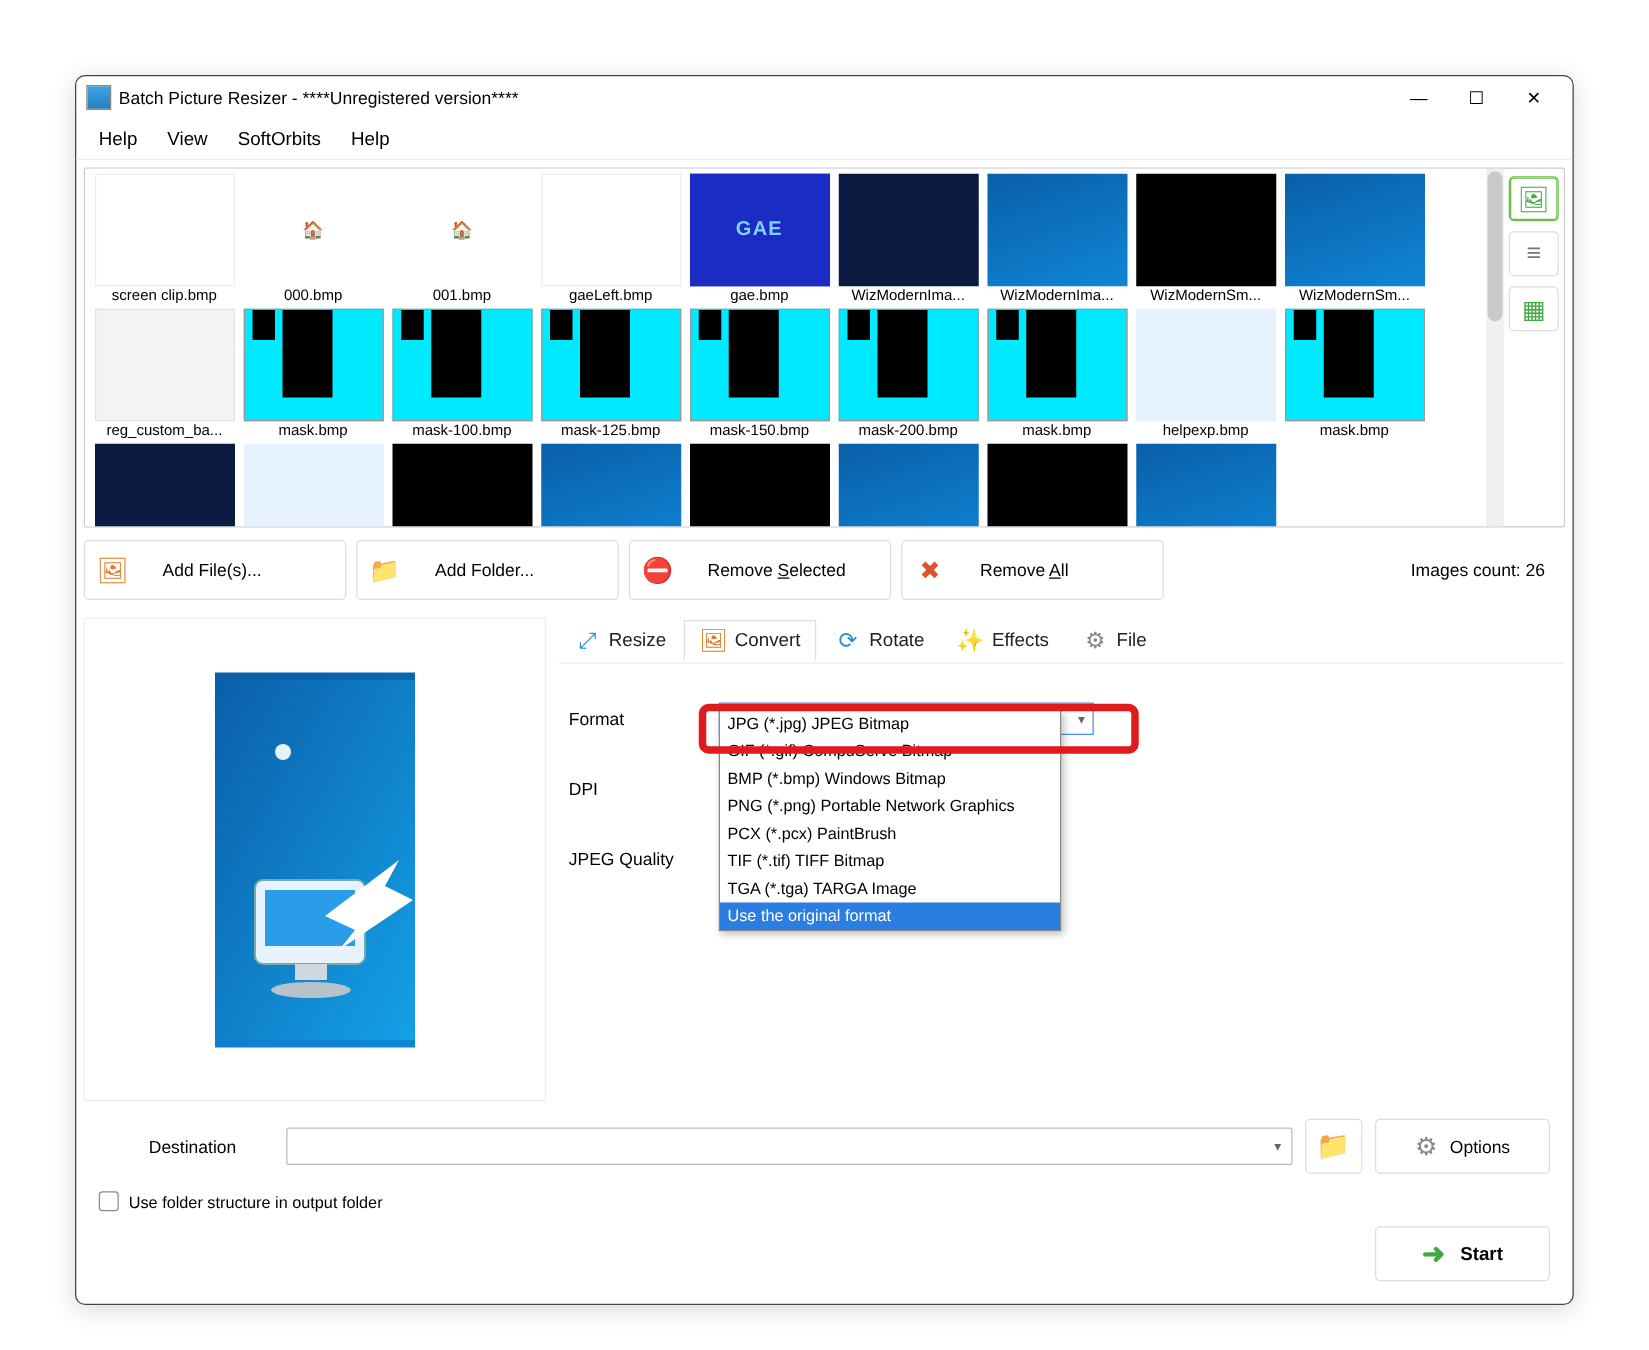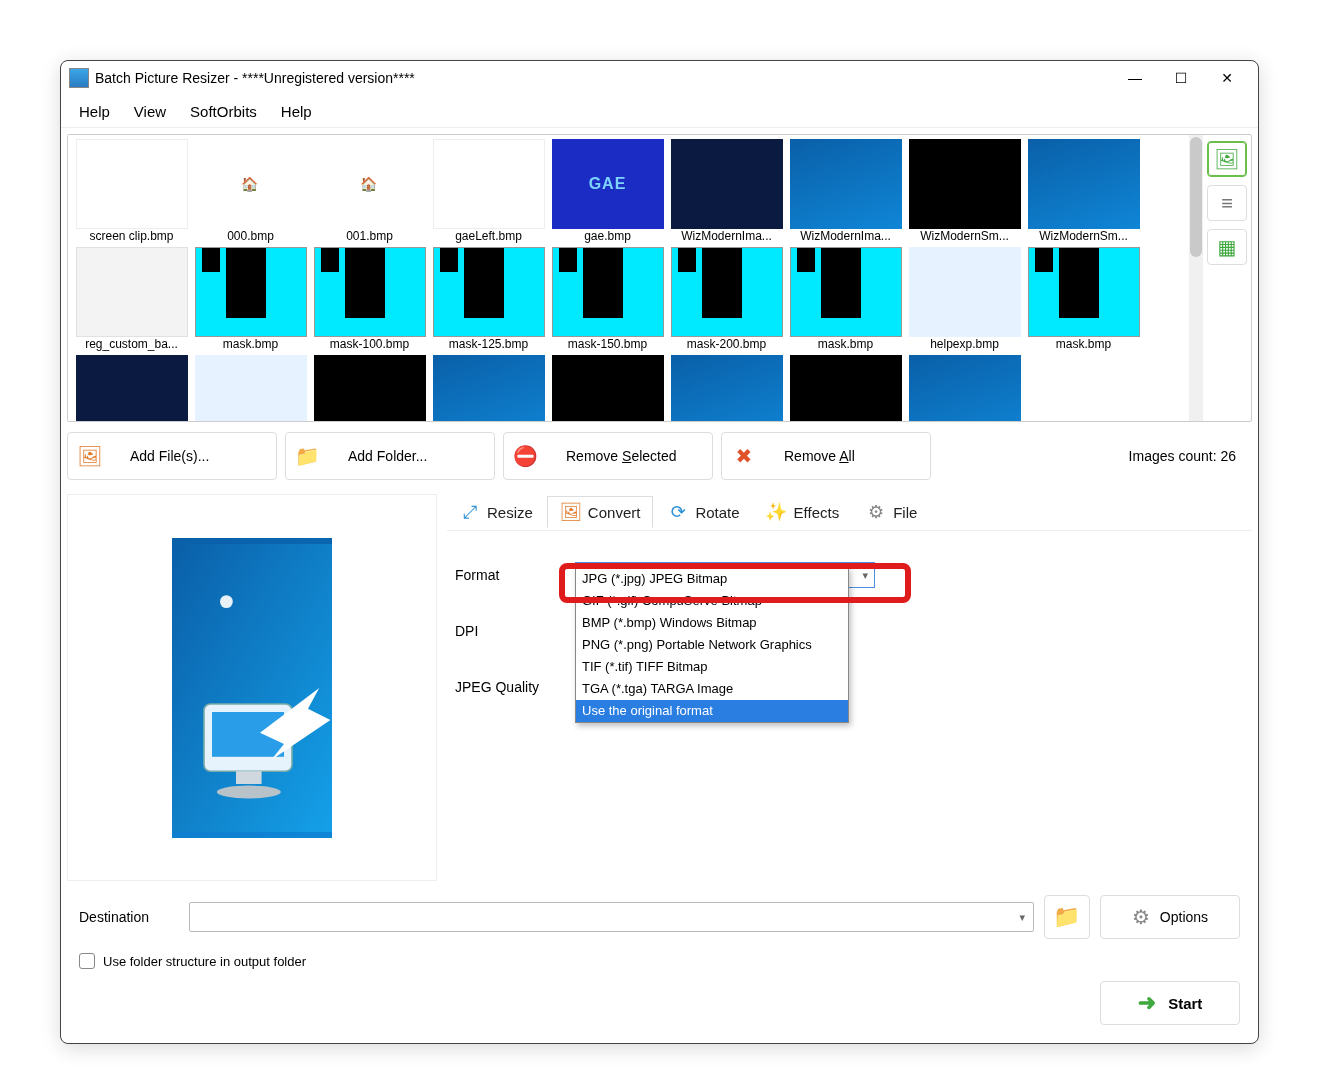--- a/index.html
+++ b/index.html
@@ -49,21 +49,21 @@
            display:flex; align-items:center; justify-content:space-between; font-size:13px; color:#333;}
   .combo .cv { white-space:nowrap; overflow:hidden;}
   .combo .ar { font-size:11px; color:#666;}
   .dropdown { position:absolute; left:128px; top:36px; width:274px; background:#fff;
               border:1px solid #888; box-shadow:2px 3px 6px rgba(0,0,0,.25); z-index:5;}
   .dropdown li { list-style:none; padding:1px 6px; font-size:13px; line-height:20px; cursor:pointer;}
   .dropdown li.sel { background:#2a7de1; color:#fff;}
   .highlight-box { position:absolute; left:112px; top:32px; width:352px; height:40px;
                    border:6px solid #e01b1b; border-radius:8px; z-index:6; pointer-events:none;}
   .bottom { padding:8px 18px 18px 18px;}
-  .dest-row { display:flex; align-items:center; gap:10px; margin-bottom:14px;}
+  .dest-row { display:flex; align-items:center; gap:10px; margin-bottom:14px;margin-left:40px;}
   .dest-row label { width:100px; font-size:14px;}
   .dest-input { flex:1; height:30px; border:1px solid #bbb; border-radius:2px; background:#fff; display:flex; align-items:center; justify-content:flex-end; padding-right:8px;}
   .dest-input .ar { font-size:11px; color:#666;}
   .sqbtn { width:46px; height:44px; border:1px solid #ddd; border-radius:4px; display:flex; align-items:center; justify-content:center; font-size:22px;}
   .opt-btn { width:140px; height:44px; border:1px solid #ddd; border-radius:4px; display:flex; align-items:center; justify-content:center; gap:10px; font-size:14px;}
   .chk-row { display:flex; align-items:center; gap:8px; margin-top:6px;}
   .chk { width:16px; height:16px; border:1px solid #888; border-radius:3px;}
   .start-row { display:flex; justify-content:flex-end; margin-top:12px;}
   .start-btn { width:140px; height:44px; border:1px solid #ddd; border-radius:4px; display:flex; align-items:center; justify-content:center; gap:12px; font-size:15px; font-weight:bold;}
   
@@ -303,20 +303,21 @@
           </div>
           <div class="row">
             <label>JPEG Quality</label>
           </div>
 
           <ul class="dropdown" id="format-dd">
               <li>JPG (*.jpg) JPEG Bitmap</li>
               <li>GIF (*.gif) CompuServe Bitmap</li>
               <li>BMP (*.bmp) Windows Bitmap</li>
               <li>PNG (*.png) Portable Network Graphics</li>
+              <li>PCX (*.pcx) PaintBrush</li>
               <li>TIF (*.tif) TIFF Bitmap</li>
               <li>TGA (*.tga) TARGA Image</li>
               <li class="sel">Use the original format</li>
             </ul>
 
           <div class="highlight-box"></div>
         </div>
       </div>
     </div>
 

